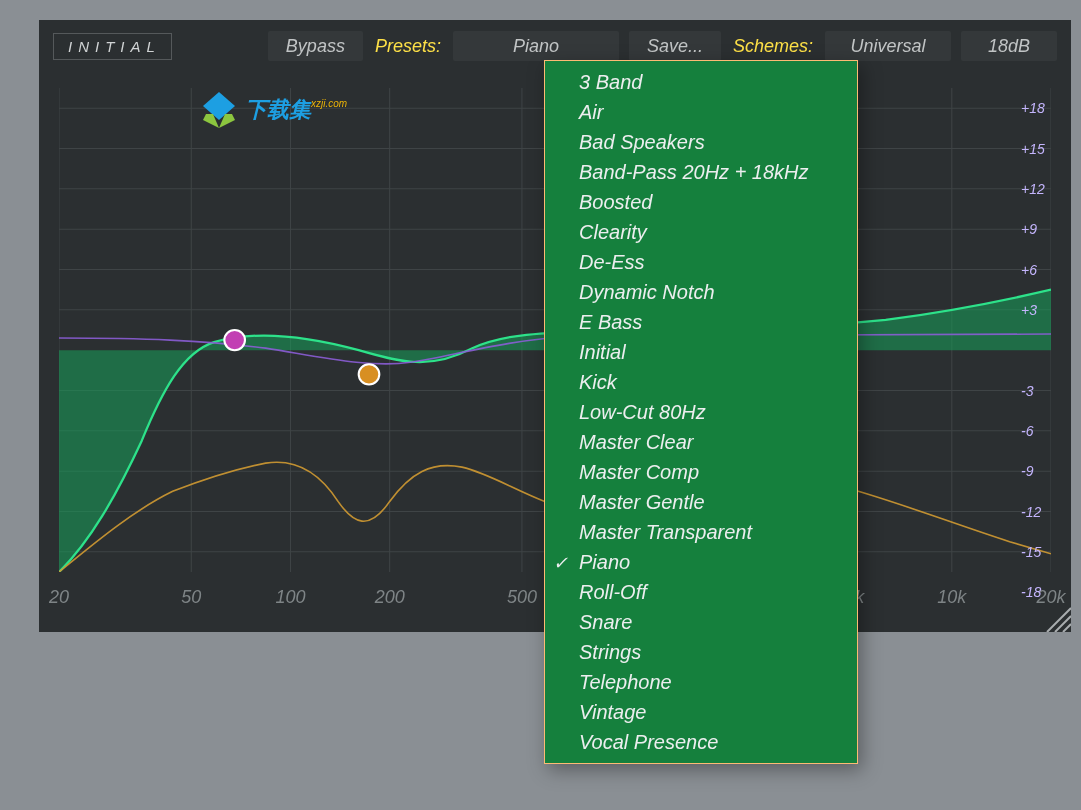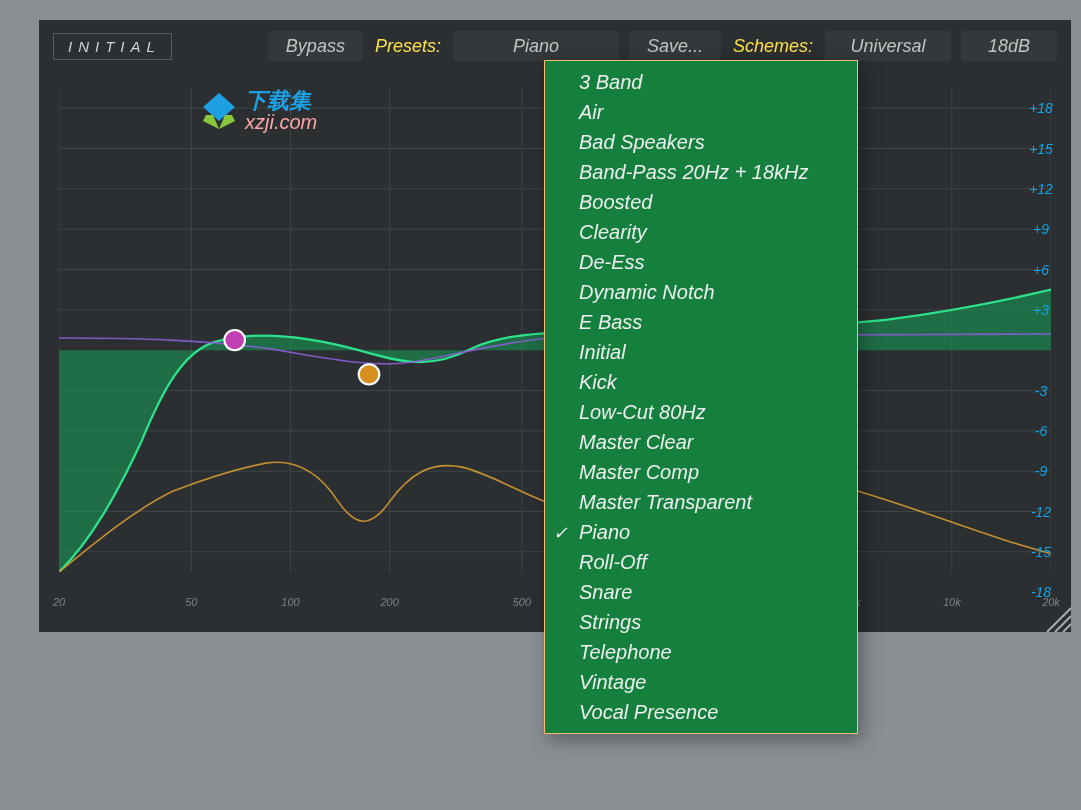--- a/index.html
+++ b/index.html
@@ -9,35 +9,35 @@
   .topbar{position:absolute;left:0;top:0;right:0;height:52px;display:flex;align-items:center;padding:0 14px;gap:10px;color:#bbbebf;font-size:18px;}
   .logo{letter-spacing:6px;font-weight:300;font-size:15px;color:#d0d3d4;border:1px solid #55595b;padding:4px 10px 4px 14px;}
   .spacer{flex:1}
   .tb-btn,.tb-sel{background:#34383a;color:#c1c4c5;border-radius:2px;height:30px;display:flex;align-items:center;justify-content:center;cursor:pointer;padding:0 18px;}
   .tb-lbl{color:#fde047;padding:0 2px;}
   .tb-sel{min-width:130px}
   .tb-sel.small{min-width:60px}
   
   .graph{position:absolute;left:20px;right:20px;top:68px;bottom:60px;}
   .grid line{stroke:#3f4446;stroke-width:1}
-  .xlabel{position:absolute;bottom:-36px;color:#7e8486;font-size:11px;transform:translateX(-50%);}
-  .ylabel{position:absolute;right:-10px;color:#0ea5e9;font-size:14px;transform:translateY(-50%);text-align:center;width:40px;}
+  .xlabel{position:absolute;bottom:-36px;color:#7e8486;font-size:18px;transform:translateX(-50%);}
+  .ylabel{position:absolute;right:-10px;color:#c4b5fd;font-size:14px;transform:translateY(-50%);text-align:left;width:40px;}
   .eq-fill{fill:#16a05a;opacity:.55}
   .eq-line{stroke:#2de28a;stroke-width:2.2;fill:none}
   .curve-purple{stroke:#8b5dd6;stroke-width:1.6;fill:none;opacity:.9}
   .curve-orange{stroke:#d09a32;stroke-width:1.6;fill:none;opacity:.9}
   .handle{stroke:#fff;stroke-width:2}
   .h-mag{fill:#c23fb3}
   .h-org{fill:#d88f22}
   
   .wm{position:absolute;left:160px;top:70px;display:flex;align-items:center;gap:6px;}
   .wm svg{display:block}
-  .wm-txt{display:flex;flex-direction:column;line-height:1;}
+  .wm-txt{display:flex;line-height:1;}
   .wm-cn{color:#1d9fe2;font-size:22px;font-weight:700}
-  .wm-en{color:#fca5a5;font-size:20px;letter-spacing:0}
+  .wm-en{color:#eab308;font-size:10px;letter-spacing:0}
   
   .hatch{position:absolute;right:0;bottom:0;width:30px;height:30px;}
   .hatch svg line{stroke:#a9adaf;stroke-width:2}
   
   .dropdown{position:absolute;left:544px;top:60px;width:312px;background:#15803d;border:1px solid #fdba74;box-shadow:4px 6px 18px rgba(0,0,0,.35);padding:6px 0;}
   .dd-item{display:flex;align-items:center;height:30px;padding:0 16px 0 34px;color:#eceeef;font-size:20px;cursor:pointer;position:relative;white-space:nowrap;}
   .dd-item .check{position:absolute;left:8px;top:5px;color:#eceeef;font-size:18px;}
 </style>
 </head>
 <body>
@@ -185,20 +185,23 @@
       <div class="dd-item">
         <span>Low-Cut 80Hz</span>
       </div>
       <div class="dd-item">
         <span>Master Clear</span>
       </div>
       <div class="dd-item">
         <span>Master Comp</span>
       </div>
       <div class="dd-item">
+        <span>Master Gentle</span>
+      </div>
+      <div class="dd-item">
         <span>Master Transparent</span>
       </div>
       <div class="dd-item">
         <span class="check">✓</span>
         <span>Piano</span>
       </div>
       <div class="dd-item">
         <span>Roll-Off</span>
       </div>
       <div class="dd-item">

